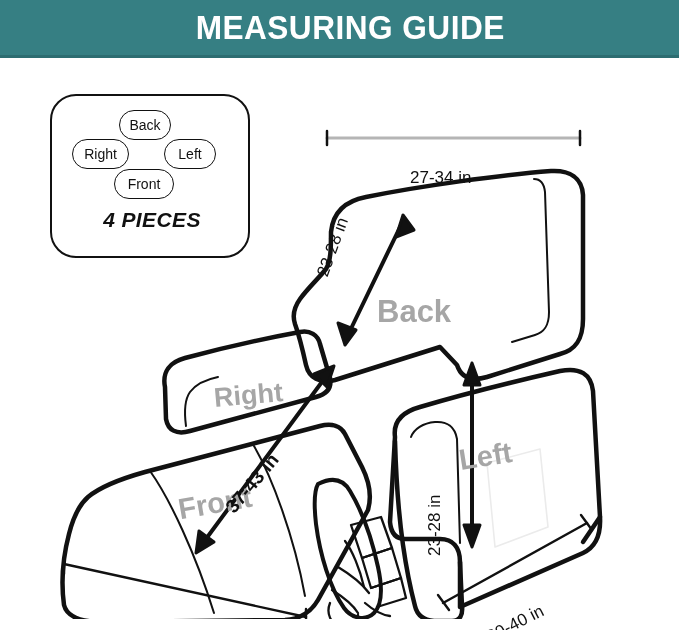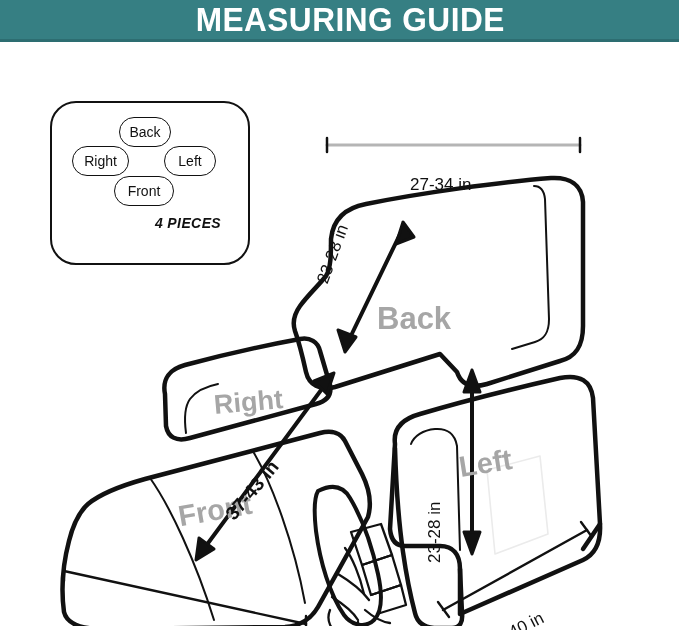--- a/index.html
+++ b/index.html
@@ -21,21 +21,21 @@
     background: #ffffff;
     overflow: hidden;
   }
 
   
   #header-banner {
     position: absolute;
     left: 0;
     top: 0;
     width: 679px;
-    height: 42px;
+    height: 58px;
     background: #367f83;
     box-sizing: border-box;
     border-bottom: 3px solid #2d6d71;
     display: flex;
     align-items: center;
     justify-content: center;
     padding-left: 22px;
   }
   #header-title {
     color: #ffffff;
@@ -46,21 +46,21 @@
     line-height: 1;
     transform: scaleX(0.93);
     white-space: nowrap;
     margin-top: -2px;
   }
 
   
   #diagram-area {
     position: absolute;
     left: 0;
-    top: 54px;
+    top: 47px;
     width: 679px;
     height: 412px;
   }
   #diagram-svg {
     position: absolute;
     left: 0;
     top: 0;
   }
 
   
@@ -95,24 +95,23 @@
   #legend-pill-front { left: 62px;  top: 73px; width: 60px; height: 30px; }
   #legend-count {
     position: absolute;
     left: 0;
     top: 112px;
     width: 200px;
     text-align: center;
     font-family: "Liberation Sans", sans-serif;
     font-style: italic;
     font-weight: bold;
-    font-size: 14px;
+    font-size: 21px;
     color: #111111;
     letter-spacing: 0.4px;
-    padding-left: 36px;
   }
 
   
   .part-label {
     position: absolute;
     color: #a6a6a6;
     font-family: "Liberation Sans", sans-serif;
     font-weight: bold;
     font-size: 31px;
     white-space: nowrap;

